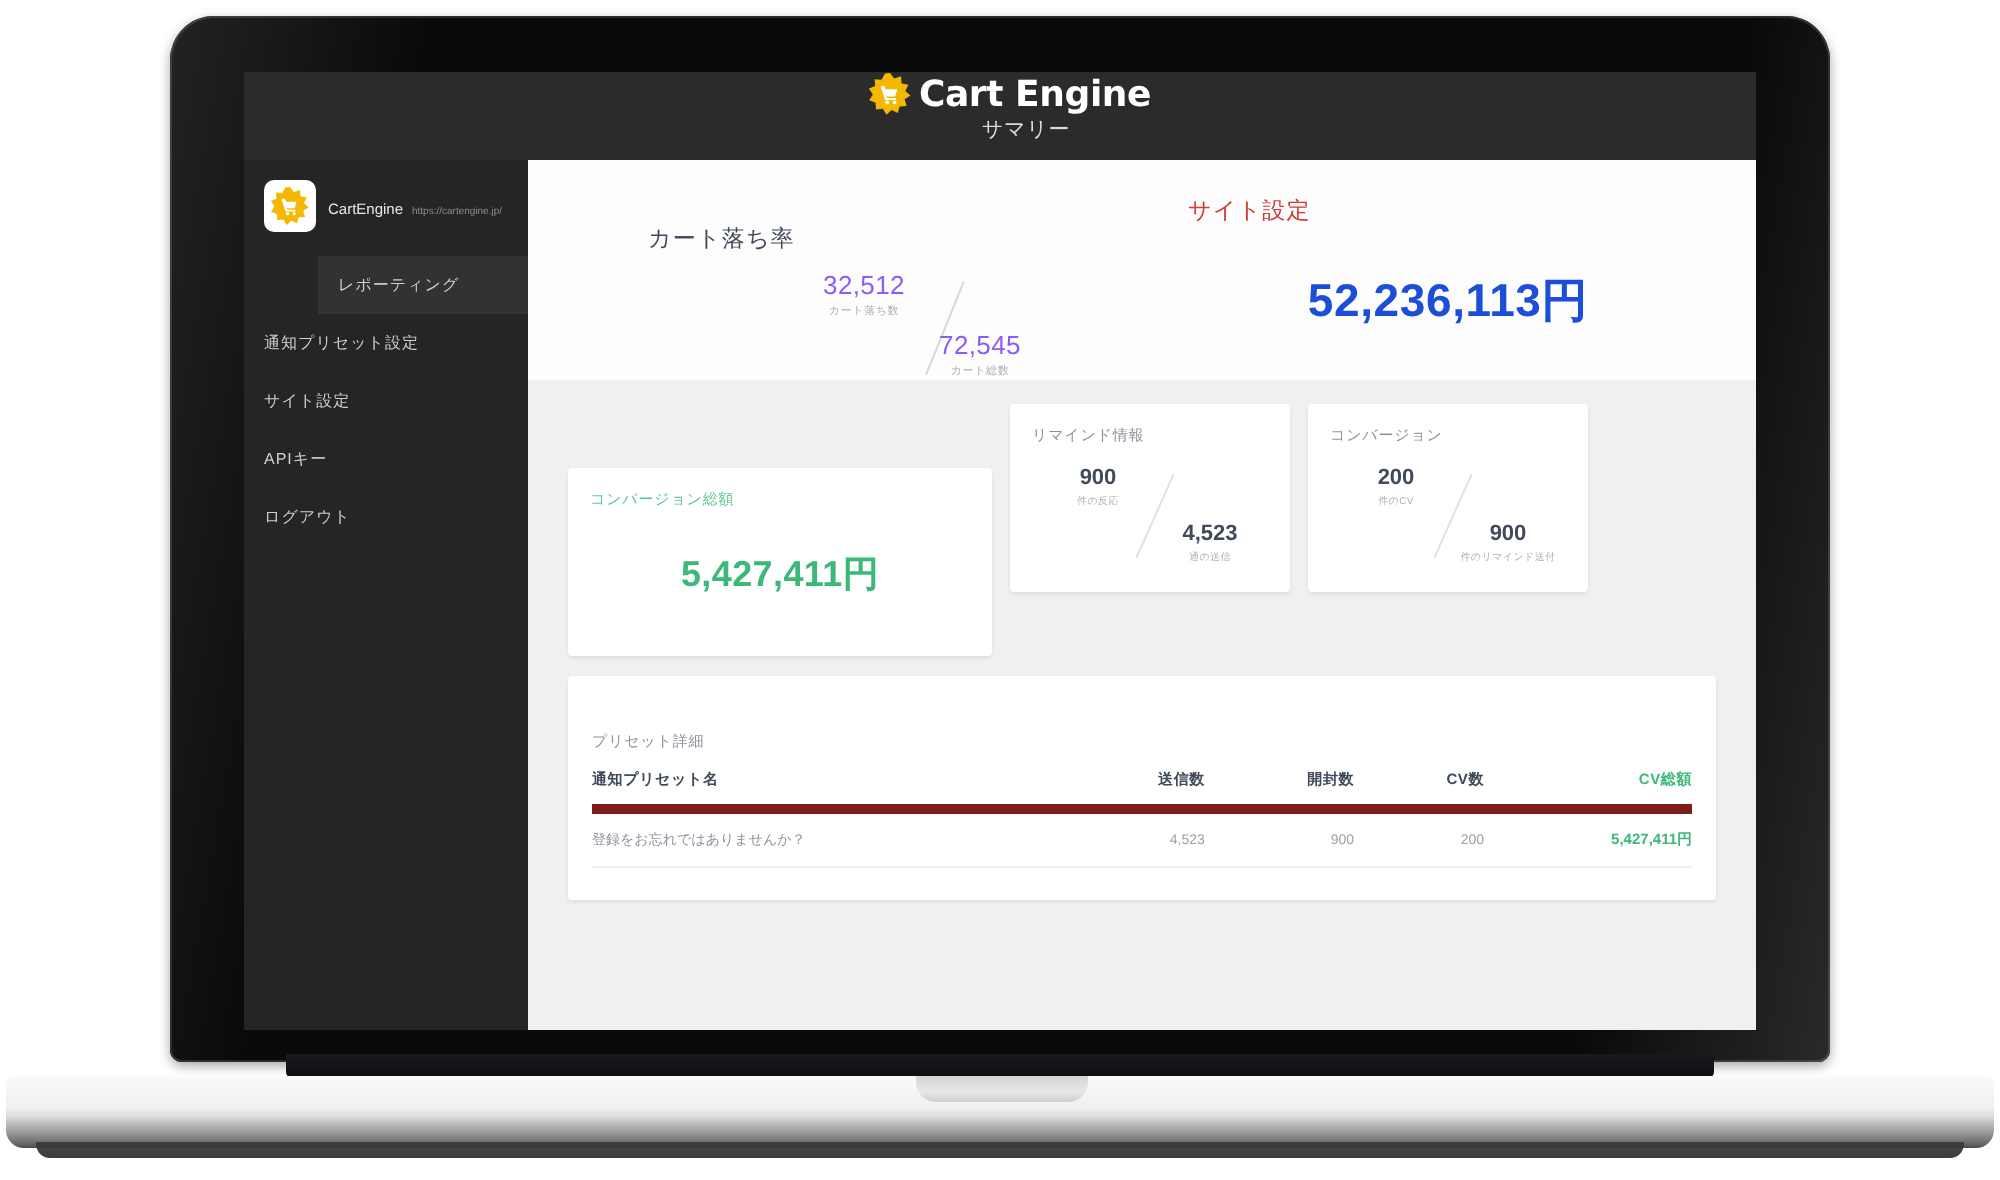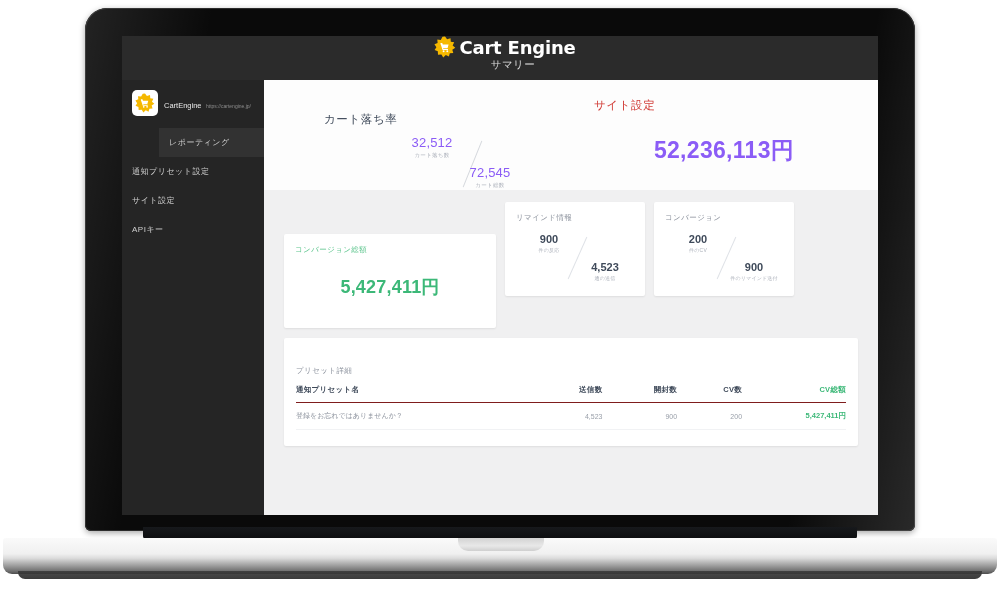--- a/index.html
+++ b/index.html
@@ -197,21 +197,21 @@
     background: #d5d8dd;
     transform: rotate(22deg);
     transform-origin: center;
   }
   .big-num { font-size: 13px; font-weight: normal; color: #8b5cf6; letter-spacing: .2px; }
   .small-lbl { font-size: 5.5px; color: #a9aeb8; margin-top: 2px; letter-spacing: .3px; }
 
   .loss-amount {
     font-size: 23px;
     font-weight: bold;
-    color: #8b5cf6;
+    color: #1d4ed8;
     text-align: center;
     margin-top: 22px;
     letter-spacing: .3px;
   }
 
   
   .cards {
     display: flex;
     gap: 9px;
     padding: 12px 20px 0 20px;
@@ -265,21 +265,21 @@
     padding: 28px 12px 16px 12px;
   }
   .table-title { font-size: 7.5px; color: #8d939e; letter-spacing: .4px; }
   table { width: 100%; border-collapse: collapse; margin-top: 9px; }
   th {
     font-size: 7.5px;
     color: #3f4a5a;
     font-weight: bold;
     text-align: right;
     padding: 0 6px 7px 6px;
-    border-bottom: 1px solid #7f1d1d;
+    border-bottom: 5px solid #7f1d1d;
     letter-spacing: .3px;
     white-space: nowrap;
   }
   th.first { text-align: left; padding-left: 0; }
   th.green { color: #3cb878; padding-right: 0; }
   td {
     font-size: 7px;
     color: #9aa0aa;
     text-align: right;
     padding: 8px 6px;
@@ -351,20 +351,23 @@
         <span>レポーティング</span>
       </div>
       <div class="nav-item">
         <span>通知プリセット設定</span>
       </div>
       <div class="nav-item">
         <span>サイト設定</span>
       </div>
       <div class="nav-item">
         <span>APIキー</span>
+      </div>
+      <div class="nav-item">
+        <span>ログアウト</span>
       </div>
     </div>
 
     <div class="content">
 
       <div class="hero">
 
         <div class="hero-col-left">
           <div class="hero-title">カート落ち率</div>
           <div class="frac">

